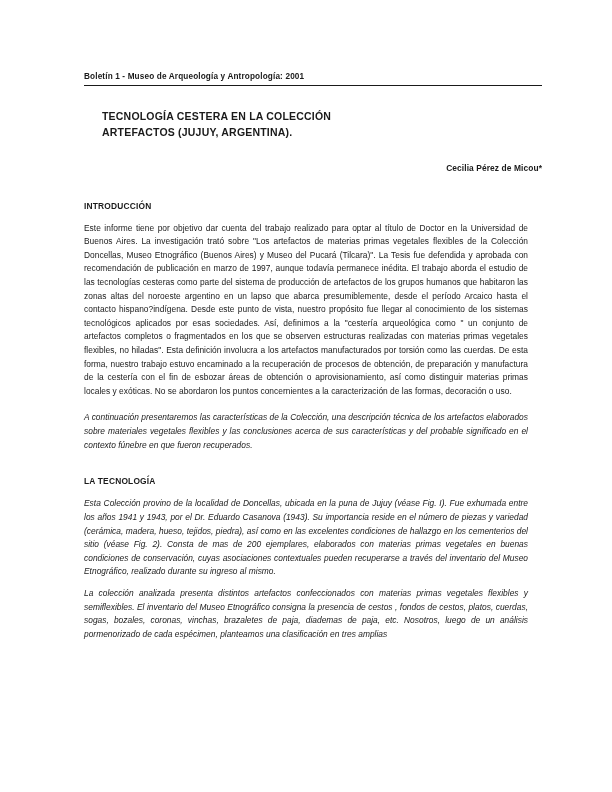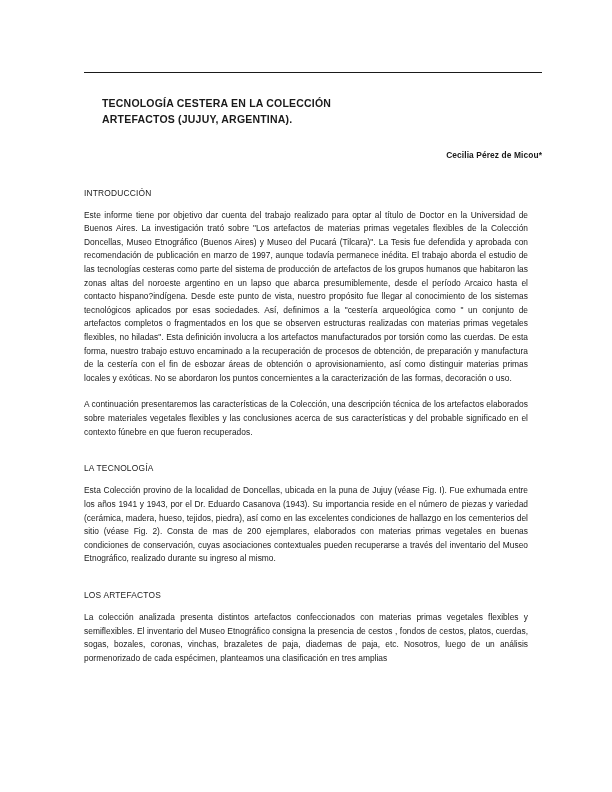--- a/index.html
+++ b/index.html
@@ -47,46 +47,48 @@
   }
   .author {
     text-align: right;
     font-size: 8.4px;
     font-weight: bold;
     letter-spacing: 0.1px;
     margin-bottom: 28px;
   }
   .section-heading {
     font-size: 8.4px;
-    font-weight: normal;
+    font-weight: bold;
     letter-spacing: 0.2px;
     margin: 0 0 11px 0;
   }
   .section-heading.spaced {
     margin-top: 24px;
   }
   p.body {
     font-size: 8.4px;
     line-height: 1.62;
     text-align: justify;
     margin: 0 14px 13px 0;
     letter-spacing: 0.02px;
   }
   p.body:last-child {
     margin-bottom: 0;
+    font-style: italic;
   }
   .block {
     margin-bottom: 8px;
   }
 </style>
 </head>
 <body>
 
 <div class="page">
 
+  <div class="header-line">Boletín 1 - Museo de Arqueología y Antropología: 2001</div>
   <div class="rule"></div>
 
   <div class="doc-title">
     <span class="line">TECNOLOGÍA CESTERA EN LA COLECCIÓN</span>
     <span class="line">ARTEFACTOS (JUJUY, ARGENTINA).</span>
   </div>
 
   <div class="author">Cecilia Pérez de Micou*</div>
 
   <div class="block">
@@ -94,17 +96,16 @@
     <p class="body">Este informe tiene por objetivo dar cuenta del trabajo realizado para optar al título de Doctor en la Universidad de Buenos Aires. La investigación trató sobre "Los artefactos de materias primas vegetales flexibles de la Colección Doncellas, Museo Etnográfico (Buenos Aires) y Museo del Pucará (Tilcara)". La Tesis fue defendida y aprobada con recomendación de publicación en marzo de 1997, aunque todavía permanece inédita. El trabajo aborda el estudio de las tecnologías cesteras como parte del sistema de producción de artefactos de los grupos humanos que habitaron las zonas altas del noroeste argentino en un lapso que abarca presumiblemente, desde el período Arcaico hasta el contacto hispano?indígena. Desde este punto de vista, nuestro propósito fue llegar al conocimiento de los sistemas tecnológicos aplicados por esas sociedades. Así, definimos a la "cestería arqueológica como " un conjunto de artefactos completos o fragmentados en los que se observen estructuras realizadas con materias primas vegetales flexibles, no hiladas". Esta definición involucra a los artefactos manufacturados por torsión como las cuerdas. De esta forma, nuestro trabajo estuvo encaminado a la recuperación de procesos de obtención, de preparación y manufactura de la cestería con el fin de esbozar áreas de obtención o aprovisionamiento, así como distinguir materias primas locales y exóticas. No se abordaron los puntos concernientes a la caracterización de las formas, decoración o uso.</p>
     <p class="body">A continuación presentaremos las características de la Colección, una descripción técnica de los artefactos elaborados sobre materiales vegetales flexibles y las conclusiones acerca de sus características y del probable significado en el contexto fúnebre en que fueron recuperados.</p>
   </div>
 
   <div class="block">
     <div class="section-heading spaced">LA TECNOLOGÍA</div>
     <p class="body">Esta Colección provino de la localidad de Doncellas, ubicada en la puna de Jujuy (véase Fig. I). Fue exhumada entre los años 1941 y 1943, por el Dr. Eduardo Casanova (1943). Su importancia reside en el número de piezas y variedad (cerámica, madera, hueso, tejidos, piedra), así como en las excelentes condiciones de hallazgo en los cementerios del sitio (véase Fig. 2). Consta de mas de 200 ejemplares, elaborados con materias primas vegetales en buenas condiciones de conservación, cuyas asociaciones contextuales pueden recuperarse a través del inventario del Museo Etnográfico, realizado durante su ingreso al mismo.</p>
   </div>
 
   <div class="block">
-    <div class="section-heading spaced">LOS ARTEFACTOS</div>
     <p class="body">La colección analizada presenta distintos artefactos confeccionados con materias primas vegetales flexibles y semiflexibles. El inventario del Museo Etnográfico consigna la presencia de cestos , fondos de cestos, platos, cuerdas, sogas, bozales, coronas, vinchas, brazaletes de paja, diademas de paja, etc. Nosotros, luego de un análisis pormenorizado de cada espécimen, planteamos una clasificación en tres amplias</p>
   </div>
 
 </div>
 
 </body></html>

